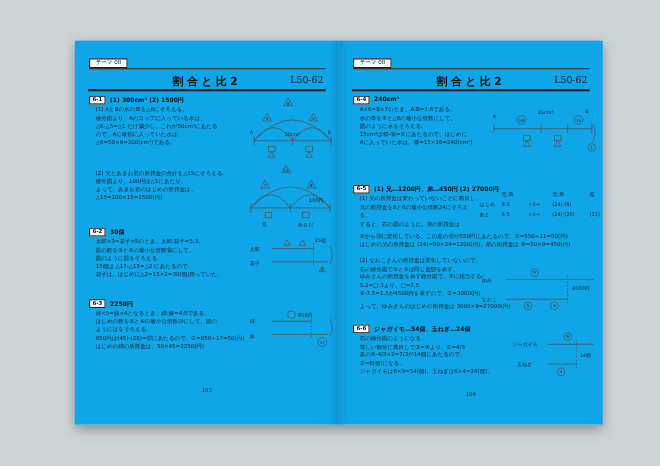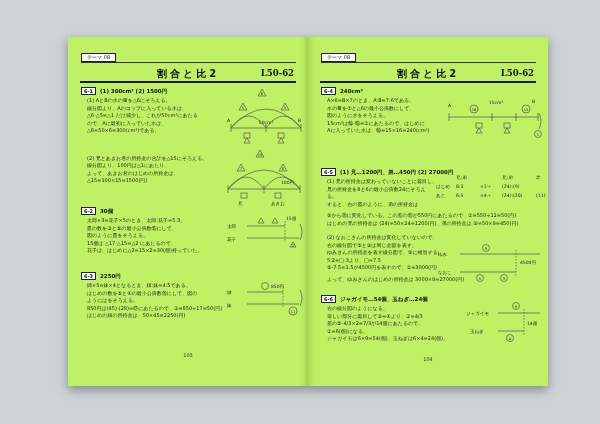--- a/index.html
+++ b/index.html
@@ -1,30 +1,30 @@
 <!DOCTYPE html>
 <html><head>
 <meta charset="utf-8">
 <style>
   html,body{margin:0;padding:0;background:#ced3d6;font-family:"DejaVu Sans",sans-serif;}
   .canvas{position:relative;width:600px;height:424px;background:#ced3d6;overflow:hidden;}
   .spread{position:absolute;left:68px;top:37px;width:480px;height:349px;display:flex;
           box-shadow:0 4px 10px rgba(60,70,80,.5);}
-  .page{position:relative;width:240px;height:349px;background:#bef264;}
+  .page{position:relative;width:240px;height:349px;background:#0ea5e9;}
   .page.left{box-shadow:inset -7px 0 9px -7px rgba(0,0,0,.28);}
   .page.right{box-shadow:inset 7px 0 9px -7px rgba(0,0,0,.22);}
 
   
   .theme-box{position:absolute;left:13px;top:16px;border:1px solid #222;border-bottom-width:2px;
              font-size:5px;line-height:7px;padding:0 5px;color:#111;background:#fff;}
   .theme-rule{position:absolute;left:13px;top:25px;right:12px;border-top:1px solid #333;}
   .page-title{position:absolute;left:0;right:0;top:30px;text-align:center;font-size:10px;
               font-weight:bold;letter-spacing:3px;color:#101010;}
   .lesson-code{position:absolute;right:14px;top:31px;font-family:"DejaVu Serif",serif;
-               font-weight:bold;font-size:8.5px;color:#101010;text-align:right;}
+               font-weight:normal;font-size:8.5px;color:#101010;text-align:right;}
   .title-rule{position:absolute;left:12px;right:12px;top:44px;border-top:2px solid #1a1a1a;}
 
   
   .sec{position:absolute;left:13px;right:12px;}
   .sec-head{display:flex;align-items:center;gap:4px;height:8px;}
   .sec-id{display:inline-block;border:1px solid #222;font-size:5px;font-weight:bold;
           line-height:6px;padding:0 2px;color:#111;background:#fff;}
   .sec-ans{font-size:5.5px;font-weight:bold;color:#111;white-space:nowrap;}
   .body{margin-top:2px;padding-left:6px;}
   .ln{font-size:5px;line-height:7.5px;color:#222;width:142px;white-space:nowrap;overflow:hidden;}

